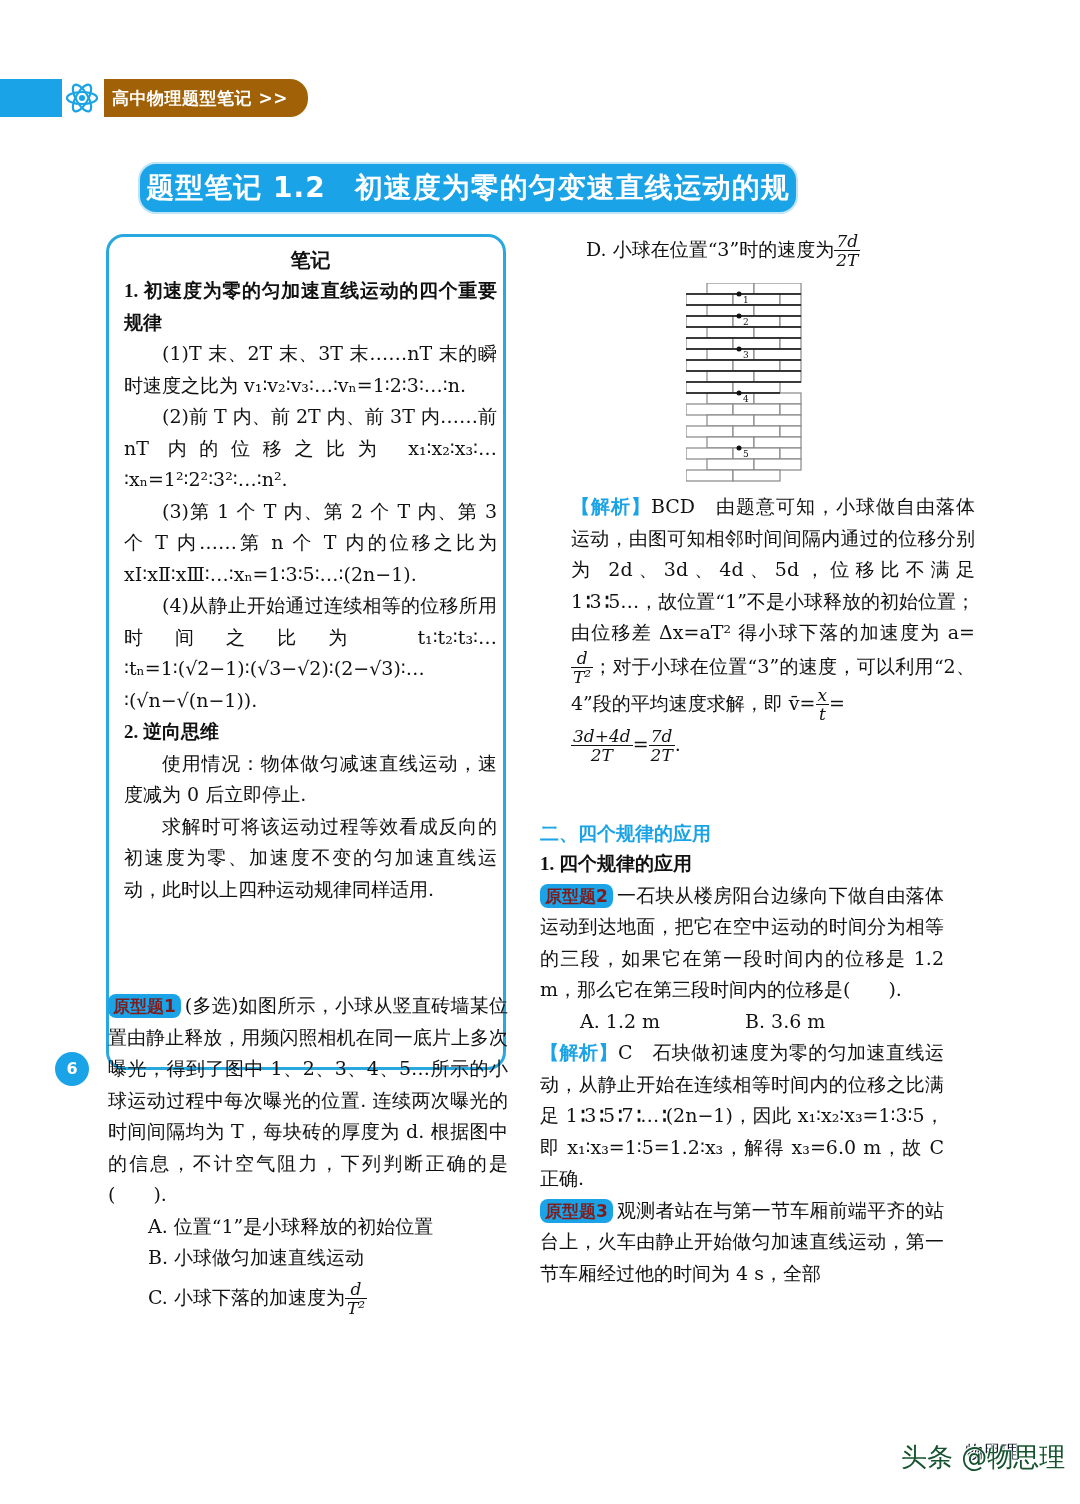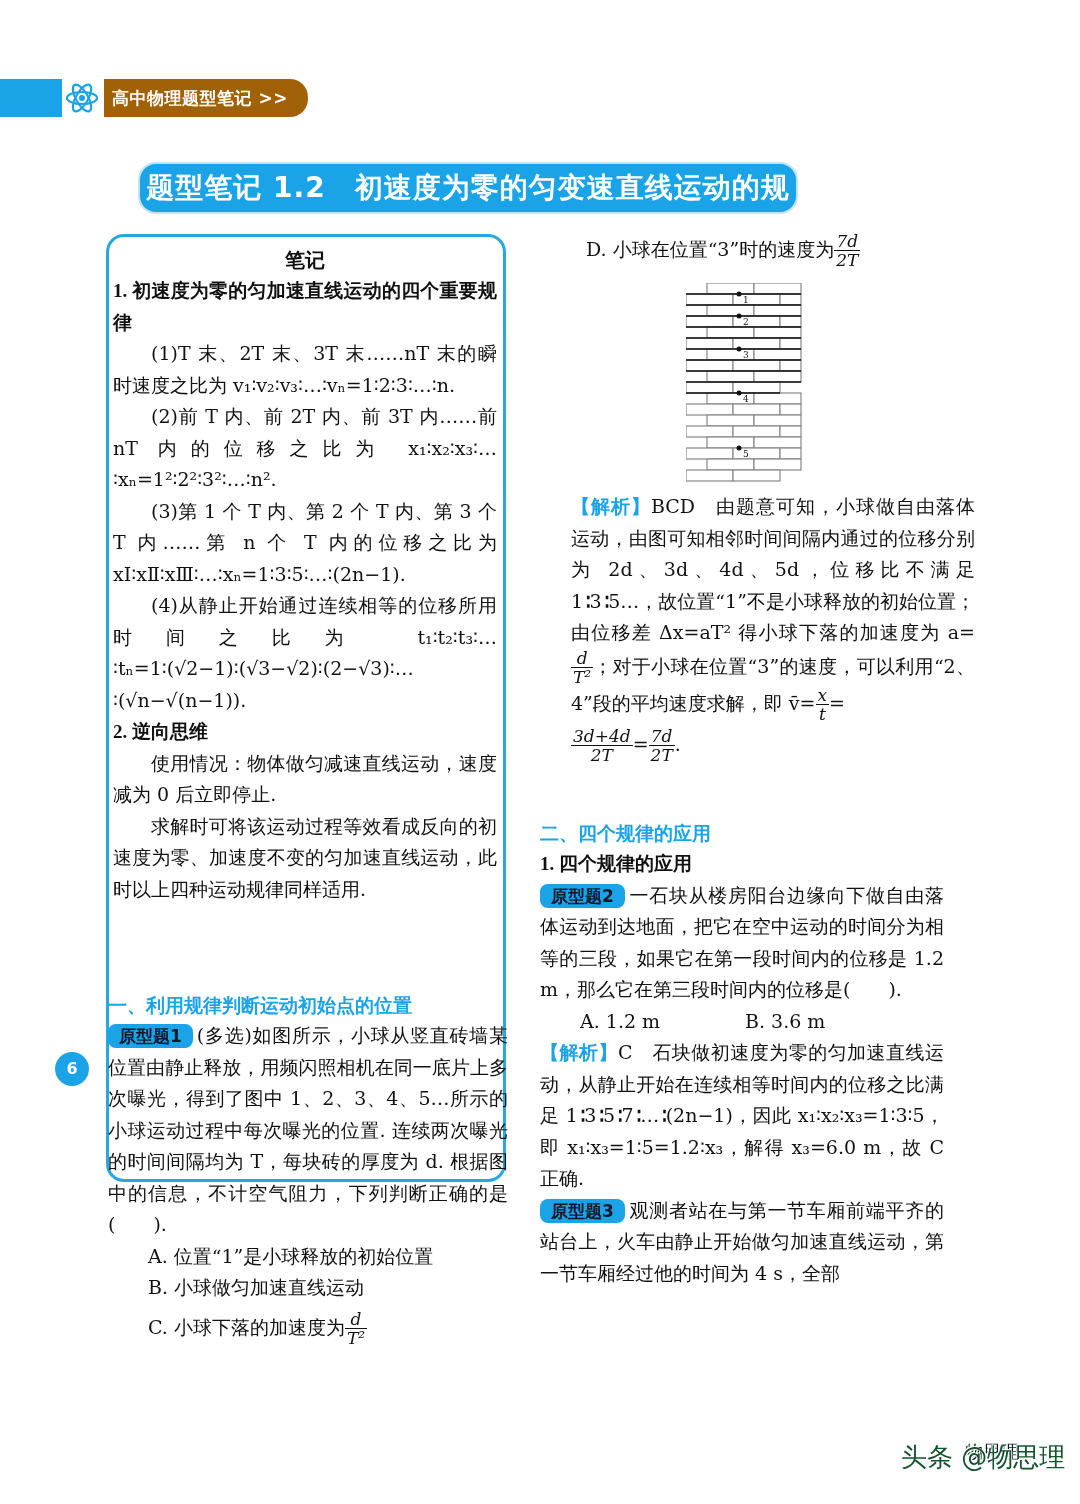--- a/index.html
+++ b/index.html
@@ -19,33 +19,33 @@
   }
   
   .title-bar {
     left:140px; top:164px; width:656px; height:48px; background:#1aa3e6; border-radius:16px;
     color:#fff; font-family:"DejaVu Sans","Liberation Sans",sans-serif; font-weight:bold;
     font-size:28px; line-height:48px; text-align:center; letter-spacing:1px;
     box-shadow: 0 0 0 2px #bfe4f7;
   }
   
   .note-box {
-    left:106px; top:234px; width:400px; height:948px; border:3px solid #29a8e0; border-radius:18px;
-    box-sizing:border-box; padding:8px 6px 0 4px;
+    left:106px; top:234px; width:400px; height:836px; border:3px solid #29a8e0; border-radius:18px;
+    box-sizing:border-box; padding:8px 6px 0 15px;
   }
   .note-title { text-align:center; font-weight:bold; font-size:20px; line-height:30px; font-family:"DejaVu Sans","Liberation Sans",sans-serif; }
   .p { font-size:19px; line-height:31.5px; margin:0; text-align:justify; }
   .b { font-weight:bold; font-family:Liberation Serif, serif; }
   .ind { text-indent:2em; }
   .col { position:absolute; width:400px; }
   .col-left { left:108px; }
   .col-right { left:540px; width:404px; }
   .sec-heading { color:#1aa3e6; font-weight:bold; font-family:"DejaVu Sans","Liberation Sans",sans-serif; font-size:19px; line-height:30px; }
   .tag {
-    display:inline-block; background:#1aa3e6; color:#0f172a; border-radius:8px; padding:0 11px;
+    display:inline-block; background:#1aa3e6; color:#7f1d1d; border-radius:8px; padding:0 5px;
     font-family:"DejaVu Sans","Liberation Sans",sans-serif; font-weight:bold; font-size:17px; line-height:24px; margin-right:4px;
   }
   .jiexi { color:#1aa3e6; font-weight:bold; font-family:"DejaVu Sans","Liberation Sans",sans-serif; }
   .opt { padding-left:40px; }
   .opt-row { display:flex; padding-left:40px; }
   .opt-row span { width:165px; }
   .frac { display:inline-block; vertical-align:middle; text-align:center; font-style:italic; font-size:17px; line-height:18px; }
   .frac .num { display:block; border-bottom:1.5px solid #111; padding:0 2px; }
   .frac .den { display:block; padding:0 2px; }
   
@@ -84,21 +84,20 @@
   <p class="p ind">(1)T 末、2T 末、3T 末……nT 末的瞬时速度之比为 v₁∶v₂∶v₃∶…∶vₙ=1∶2∶3∶…∶n.</p>
   <p class="p ind">(2)前 T 内、前 2T 内、前 3T 内……前 nT 内的位移之比为 x₁∶x₂∶x₃∶…∶xₙ=1²∶2²∶3²∶…∶n².</p>
   <p class="p ind">(3)第 1 个 T 内、第 2 个 T 内、第 3 个 T 内……第 n 个 T 内的位移之比为 xⅠ∶xⅡ∶xⅢ∶…∶xₙ=1∶3∶5∶…∶(2n−1).</p>
   <p class="p ind">(4)从静止开始通过连续相等的位移所用时间之比为 t₁∶t₂∶t₃∶…∶tₙ=1∶(√2−1)∶(√3−√2)∶(2−√3)∶…∶(√n−√(n−1)).</p>
   <p class="p b">2. 逆向思维</p>
   <p class="p ind">使用情况：物体做匀减速直线运动，速度减为 0 后立即停止.</p>
   <p class="p ind">求解时可将该运动过程等效看成反向的初速度为零、加速度不变的匀加速直线运动，此时以上四种运动规律同样适用.</p>
 </div>
 
 <div class="col col-left" style="top:990px;">
-  <div class="sec-heading">一、利用规律判断运动初始点的位置</div>
   <p class="p" style="margin-top:0;">
     <span class="tag">原型题1</span><span>(多选)如图所示，小球从竖直砖墙某位置由静止释放，用频闪照相机在同一底片上多次曝光，得到了图中 1、2、3、4、5…所示的小球运动过程中每次曝光的位置. 连续两次曝光的时间间隔均为 T，每块砖的厚度为 d. 根据图中的信息，不计空气阻力，下列判断正确的是(　　).</span>
   </p>
   <p class="p opt">A. 位置“1”是小球释放的初始位置</p>
   <p class="p opt">B. 小球做匀加速直线运动</p>
   <p class="p opt" style="margin-top:6px;">
     <span>C. 小球下落的加速度为</span><span class="frac"><span class="num">d</span><span class="den">T²</span></span>
   </p>
 </div>
 

